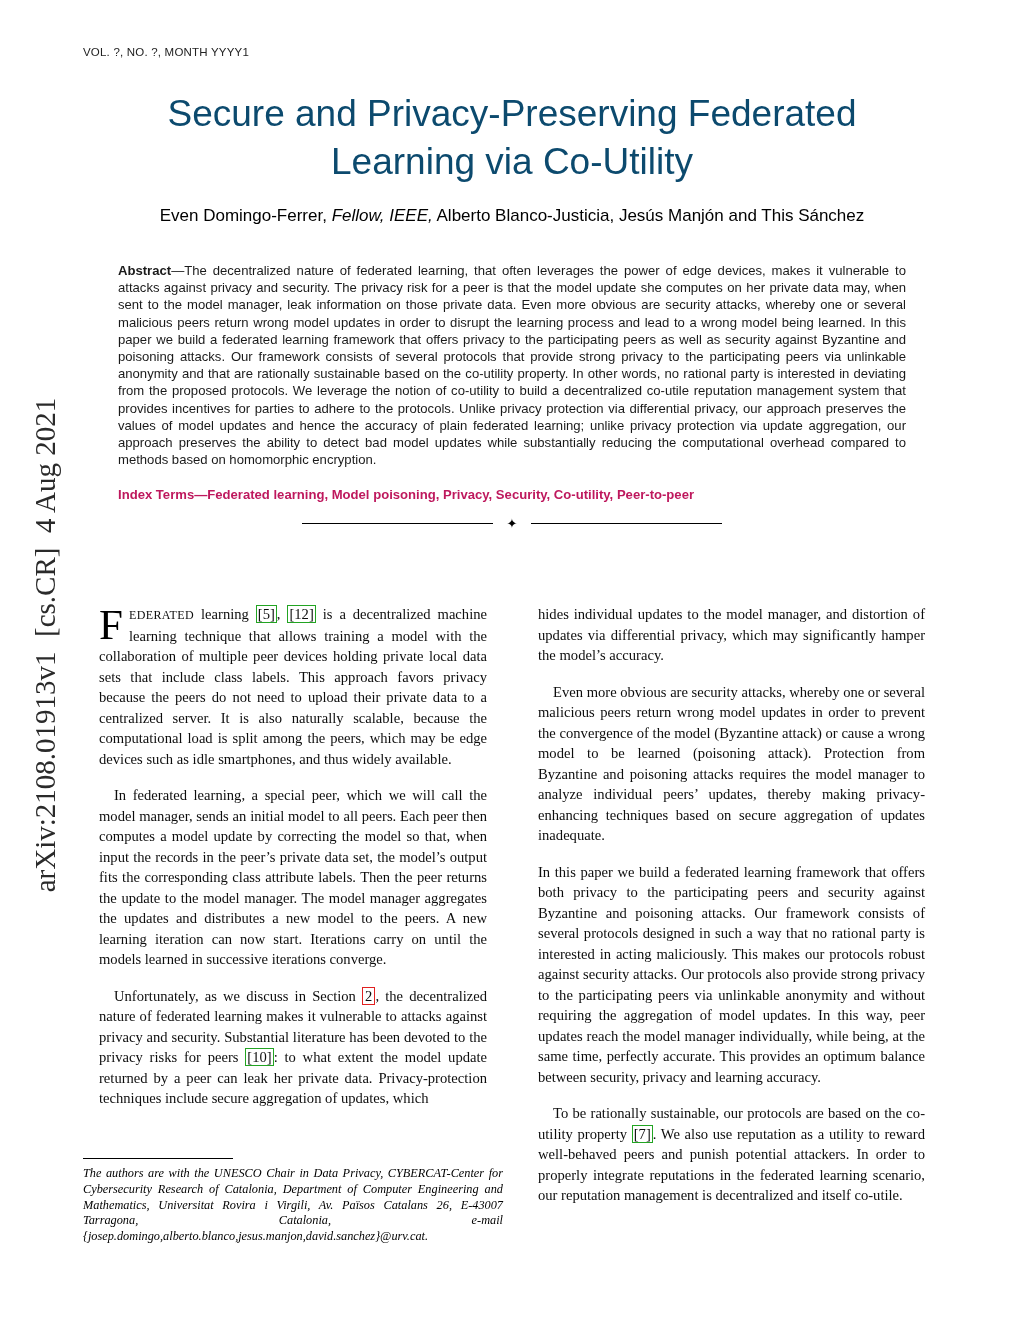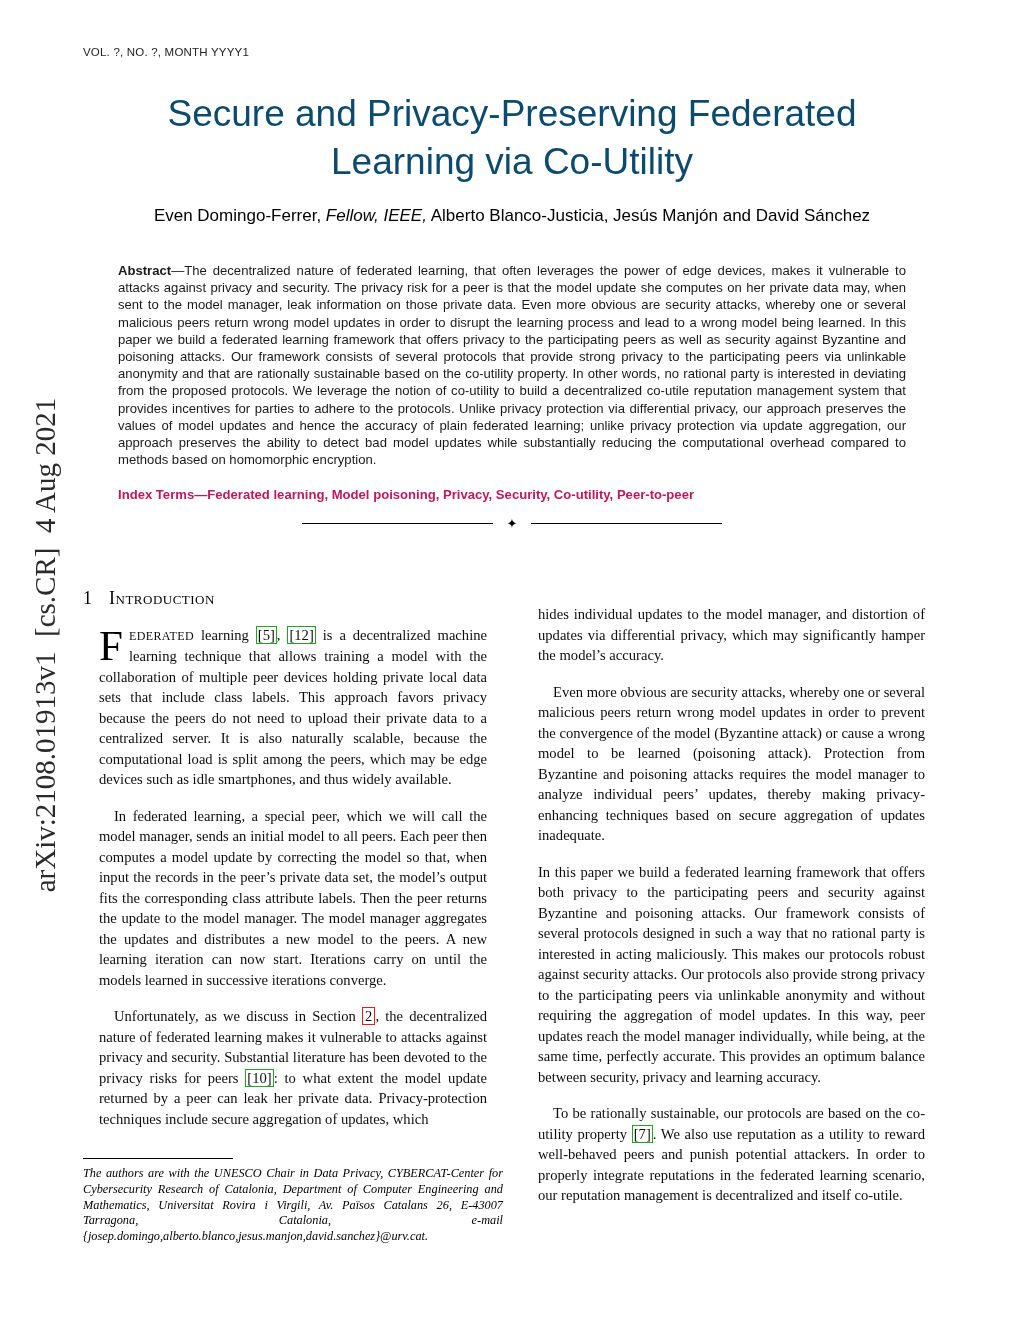--- a/index.html
+++ b/index.html
@@ -62,34 +62,33 @@
 
   <div class="arxiv">arXiv:2108.01913v1  [cs.CR]  4 Aug 2021</div>
 
   <div class="running-header">
     <span>VOL. ?, NO. ?, MONTH YYYY</span>
     <span>1</span>
   </div>
 
   <h1 class="title">Secure and Privacy-Preserving Federated Learning via Co-Utility</h1>
 
-  <div class="authors"><span>Even Domingo-Ferrer, </span><i>Fellow, IEEE,</i><span> Alberto Blanco-Justicia, Jesús Manjón and David Sánchez</span></div>
+  <div class="authors"><span>Even Domingo-Ferrer, </span><i>Fellow, IEEE,</i><span> Alberto Blanco-Justicia, Jesús Manjón and This Sánchez</span></div>
 
   <div class="abstract"><b>Abstract</b><span>—The decentralized nature of federated learning, that often leverages the power of edge devices, makes it vulnerable to attacks against privacy and security. The privacy risk for a peer is that the model update she computes on her private data may, when sent to the model manager, leak information on those private data. Even more obvious are security attacks, whereby one or several malicious peers return wrong model updates in order to disrupt the learning process and lead to a wrong model being learned. In this paper we build a federated learning framework that offers privacy to the participating peers as well as security against Byzantine and poisoning attacks. Our framework consists of several protocols that provide strong privacy to the participating peers via unlinkable anonymity and that are rationally sustainable based on the co-utility property. In other words, no rational party is interested in deviating from the proposed protocols. We leverage the notion of co-utility to build a decentralized co-utile reputation management system that provides incentives for parties to adhere to the protocols. Unlike privacy protection via differential privacy, our approach preserves the values of model updates and hence the accuracy of plain federated learning; unlike privacy protection via update aggregation, our approach preserves the ability to detect bad model updates while substantially reducing the computational overhead compared to methods based on homomorphic encryption.</span></div>
 
   <div class="index-terms"><b>Index Terms</b><span>—Federated learning, Model poisoning, Privacy, Security, Co-utility, Peer-to-peer</span></div>
 
   <div class="separator">
     <div class="sep-line"></div>
     <span class="sep-diamond">✦</span>
     <div class="sep-line"></div>
   </div>
 
   <div class="col col-left">
-    <h2 class="sec-heading"><span class="sec-num">1</span><span class="sec-title">Introduction</span></h2>
 
     <p><span class="dropcap">F</span><span class="lead-caps">EDERATED</span><span> learning </span><span class="cite">[5]</span><span>, </span><span class="cite">[12]</span><span> is a decentralized machine learning technique that allows training a model with the collaboration of multiple peer devices holding private local data sets that include class labels. This approach favors privacy because the peers do not need to upload their private data to a centralized server. It is also naturally scalable, because the computational load is split among the peers, which may be edge devices such as idle smartphones, and thus widely available.</span></p>
 
     <p class="indent">In federated learning, a special peer, which we will call the model manager, sends an initial model to all peers. Each peer then computes a model update by correcting the model so that, when input the records in the peer’s private data set, the model’s output fits the corresponding class attribute labels. Then the peer returns the update to the model manager. The model manager aggregates the updates and distributes a new model to the peers. A new learning iteration can now start. Iterations carry on until the models learned in successive iterations converge.</p>
 
     <p class="indent"><span>Unfortunately, as we discuss in Section </span><span class="sref">2</span><span>, the decentralized nature of federated learning makes it vulnerable to attacks against privacy and security. Substantial literature has been devoted to the privacy risks for peers </span><span class="cite">[10]</span><span>: to what extent the model update returned by a peer can leak her private data. Privacy-protection techniques include secure aggregation of updates, which</span></p>
   </div>
 
   <div class="col col-right">
     <p>hides individual updates to the model manager, and distortion of updates via differential privacy, which may significantly hamper the model’s accuracy.</p>

